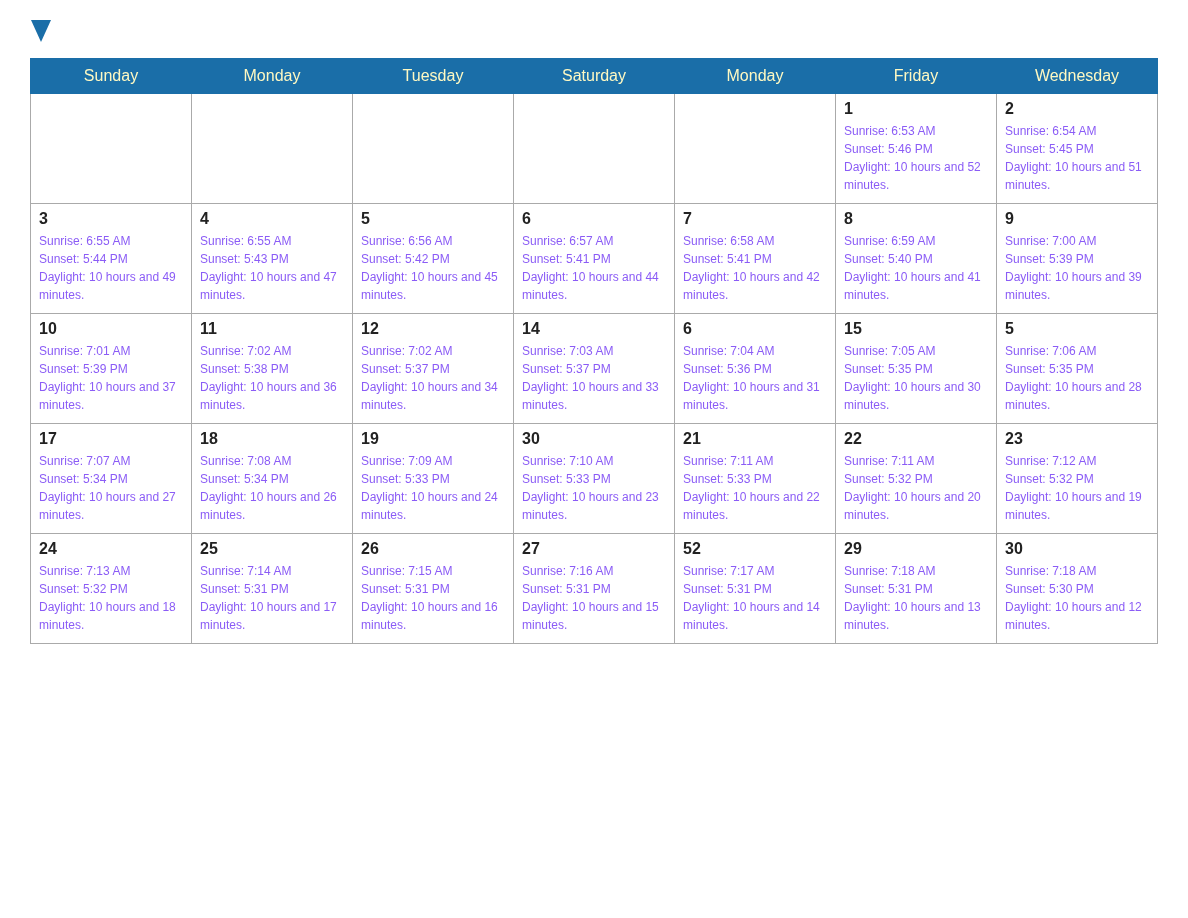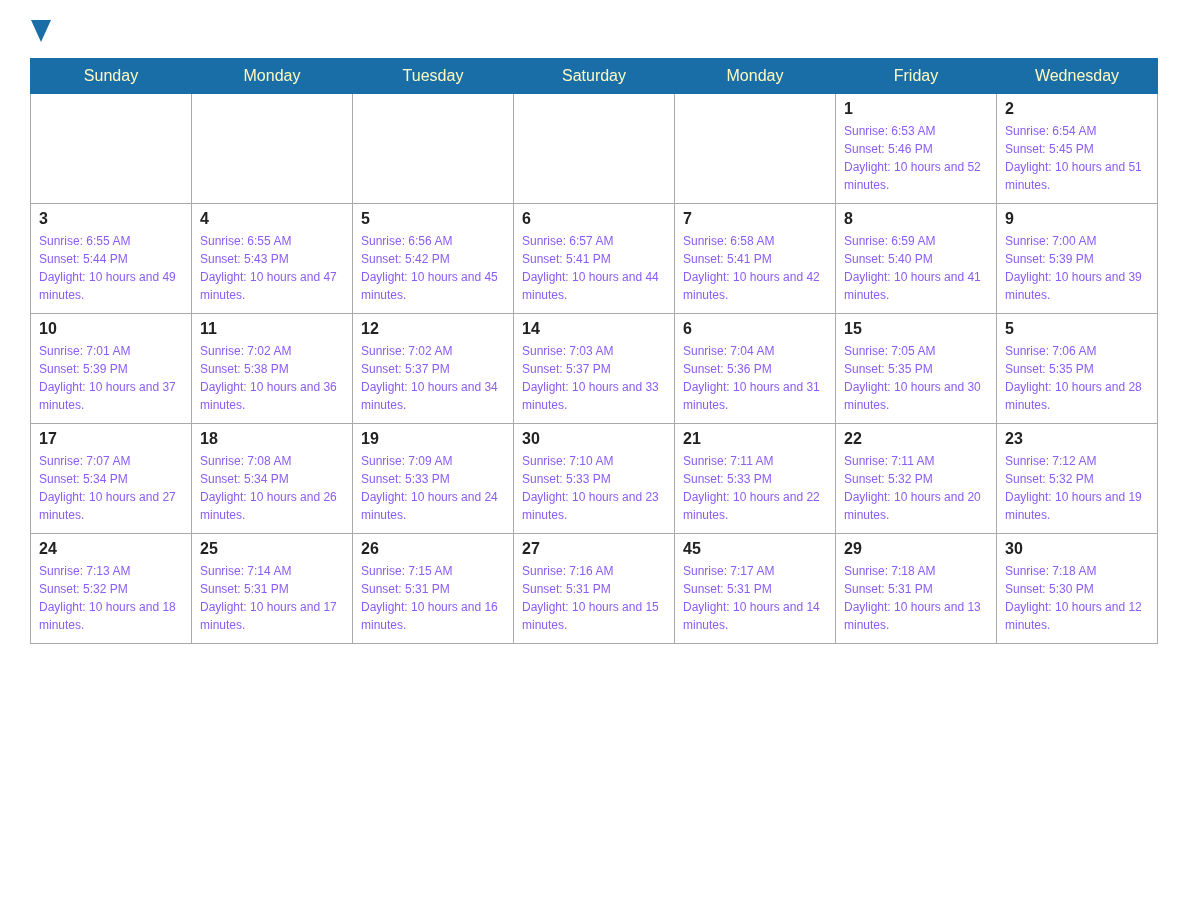--- a/index.html
+++ b/index.html
@@ -247,21 +247,21 @@
         </td>
         <td>
           <span class="day-number">26</span>
           <div class="day-info">Sunrise: 7:15 AM<br>Sunset: 5:31 PM<br>Daylight: 10 hours and 16 minutes.</div>
         </td>
         <td>
           <span class="day-number">27</span>
           <div class="day-info">Sunrise: 7:16 AM<br>Sunset: 5:31 PM<br>Daylight: 10 hours and 15 minutes.</div>
         </td>
         <td>
-          <span class="day-number">45</span>
+          <span class="day-number">52</span>
           <div class="day-info">Sunrise: 7:17 AM<br>Sunset: 5:31 PM<br>Daylight: 10 hours and 14 minutes.</div>
         </td>
         <td>
           <span class="day-number">29</span>
           <div class="day-info">Sunrise: 7:18 AM<br>Sunset: 5:31 PM<br>Daylight: 10 hours and 13 minutes.</div>
         </td>
         <td>
           <span class="day-number">30</span>
           <div class="day-info">Sunrise: 7:18 AM<br>Sunset: 5:30 PM<br>Daylight: 10 hours and 12 minutes.</div>
         </td>

